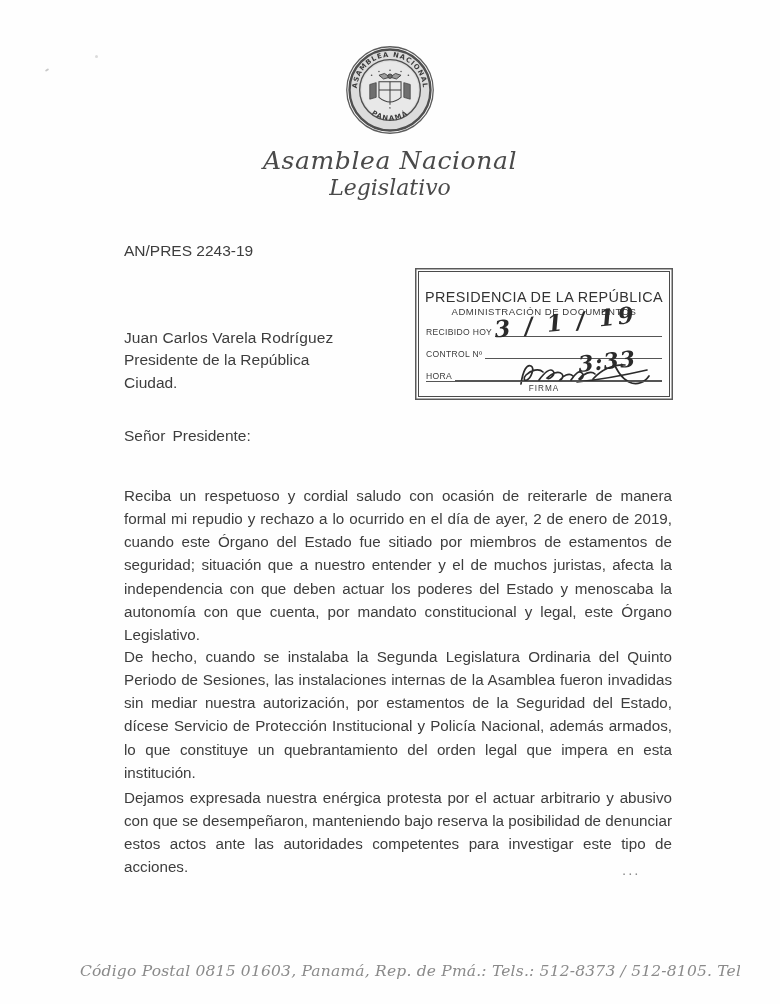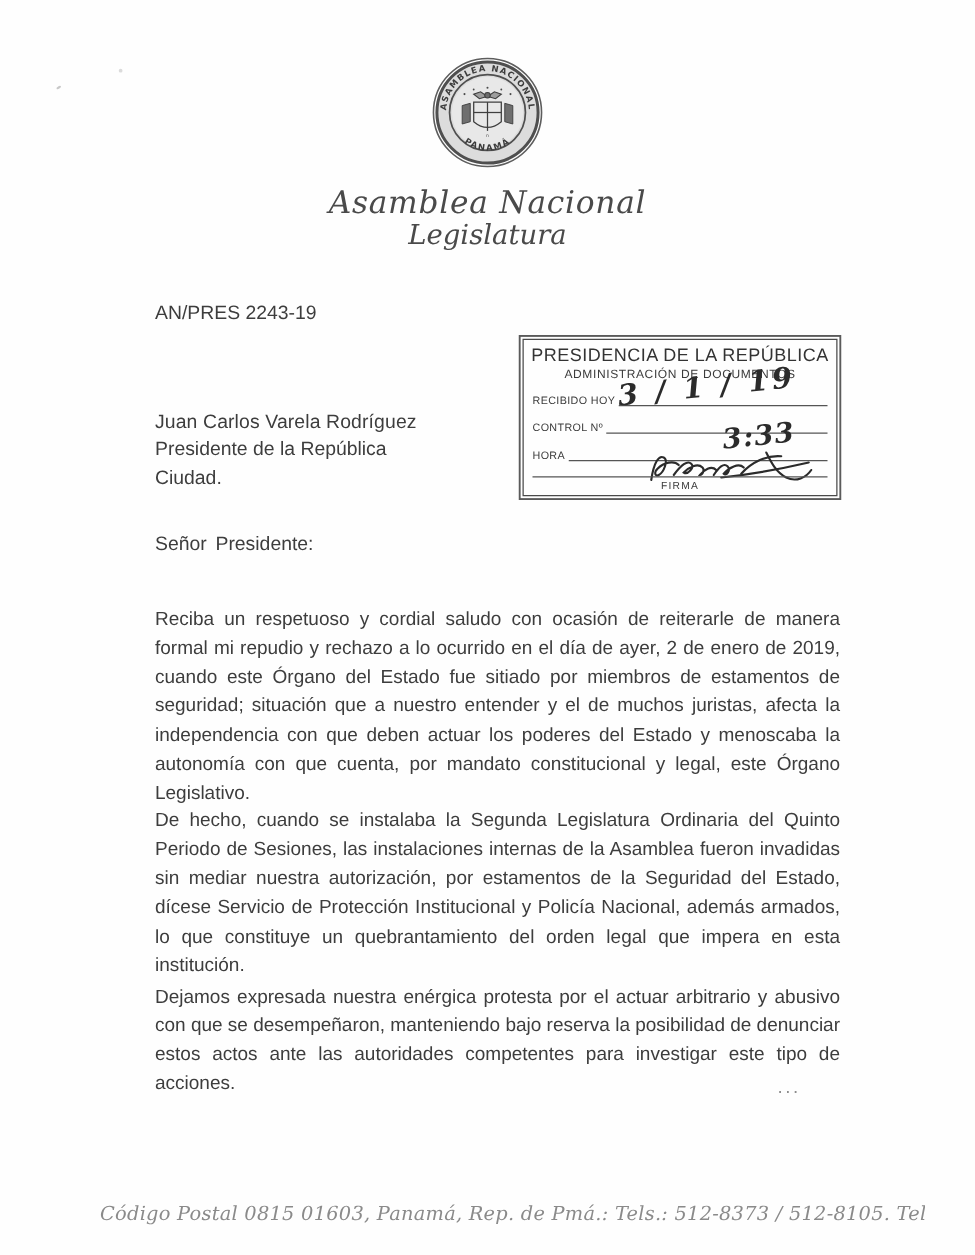--- a/index.html
+++ b/index.html
@@ -98,21 +98,21 @@
     box-shadow: 0 0 0 1.5px #fefefe, 0 0 0 3px #5a5a5a;
     padding: 0;
     box-sizing: border-box;
     background: transparent;
   }
   .stamp-title {
     text-align: center;
     font-size: 14.4px;
     letter-spacing: .4px;
     color: #333;
-    margin-top: 5px;
+    margin-top: 17px;
     white-space: nowrap;
   }
   .stamp-subtitle {
     text-align: center;
     font-size: 9.6px;
     letter-spacing: .5px;
     color: #3b3b3b;
     margin-top: 1px;
     white-space: nowrap;
   }
@@ -275,21 +275,21 @@
         </g>
         <g fill="#6f6f6f" stroke="#3f3f3f" stroke-width="0.8">
           <path d="M 28,44 L 35,42 L 35,58 L 28,60 Z"></path>
           <path d="M 72,44 L 65,42 L 65,58 L 72,60 Z"></path>
         </g>
         <text x="50" y="71" font-family="DejaVu Sans, sans-serif" font-size="4" fill="#4a4a4a" text-anchor="middle">n</text>
       </svg>
     </span>
 
     <div class="org-name">Asamblea Nacional</div>
-    <div class="org-sub">Legislatura</div>
+    <div class="org-sub">Legislativo</div>
   </div>
 
   <div class="meta-block">
     <div>AN/PRES 2243-19</div>
   </div>
 
   <div class="addressee">
     <div class="name">Juan Carlos Varela Rodríguez</div>
     <div>Presidente de la República</div>
     <div>Ciudad.</div>

